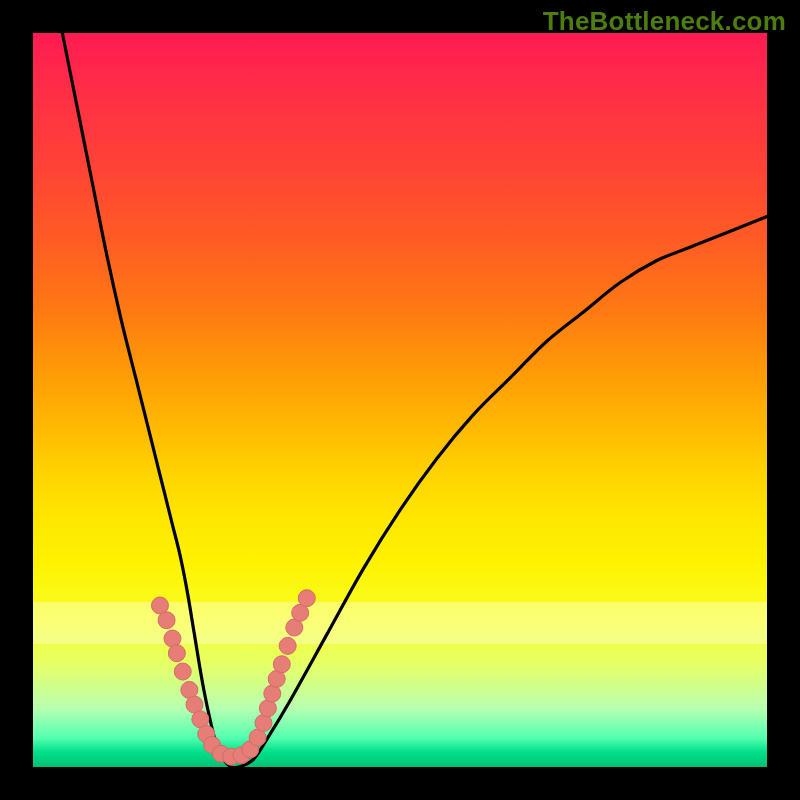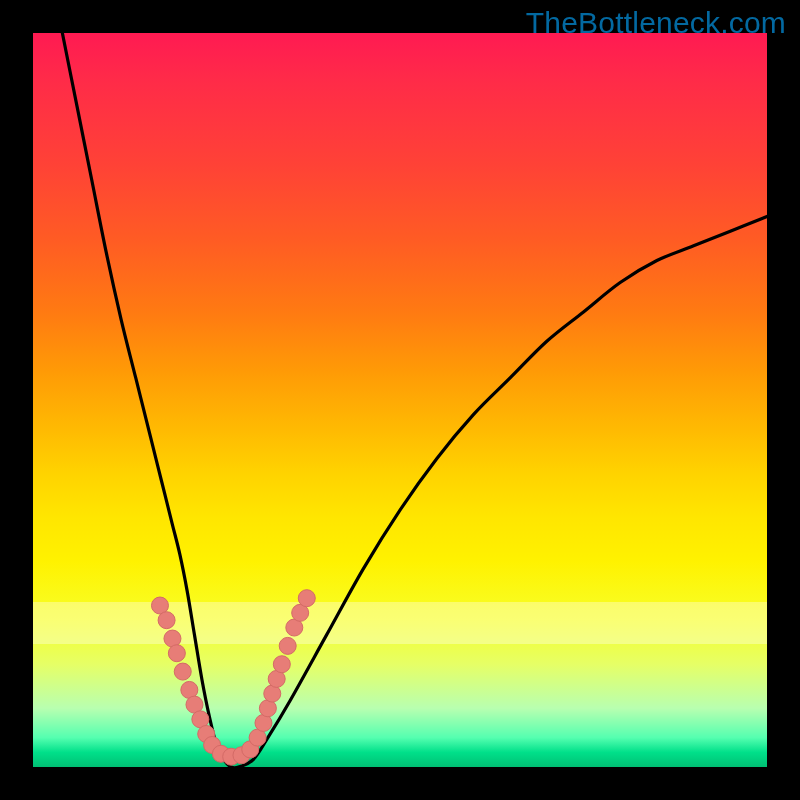--- a/index.html
+++ b/index.html
@@ -57,24 +57,24 @@
     pointer-events: none;
   }
   svg.curve {
     position: absolute;
     inset: 0;
   }
   .watermark {
     position: absolute;
     top: 6px;
     right: 14px;
-    color: #0369a1;
-    font-size: 30px;
+    color: #4d7c0f;
+    font-size: 26px;
     letter-spacing: 0.2px;
-    font-weight: 400;
+    font-weight: 700;
     font-family: Arial, Helvetica, sans-serif;
   }
 </style>
 </head>
 <body>
 
 <div class="frame">
   <div class="plot-area">
     <div class="gradient"></div>
     <div class="white-band"></div>

